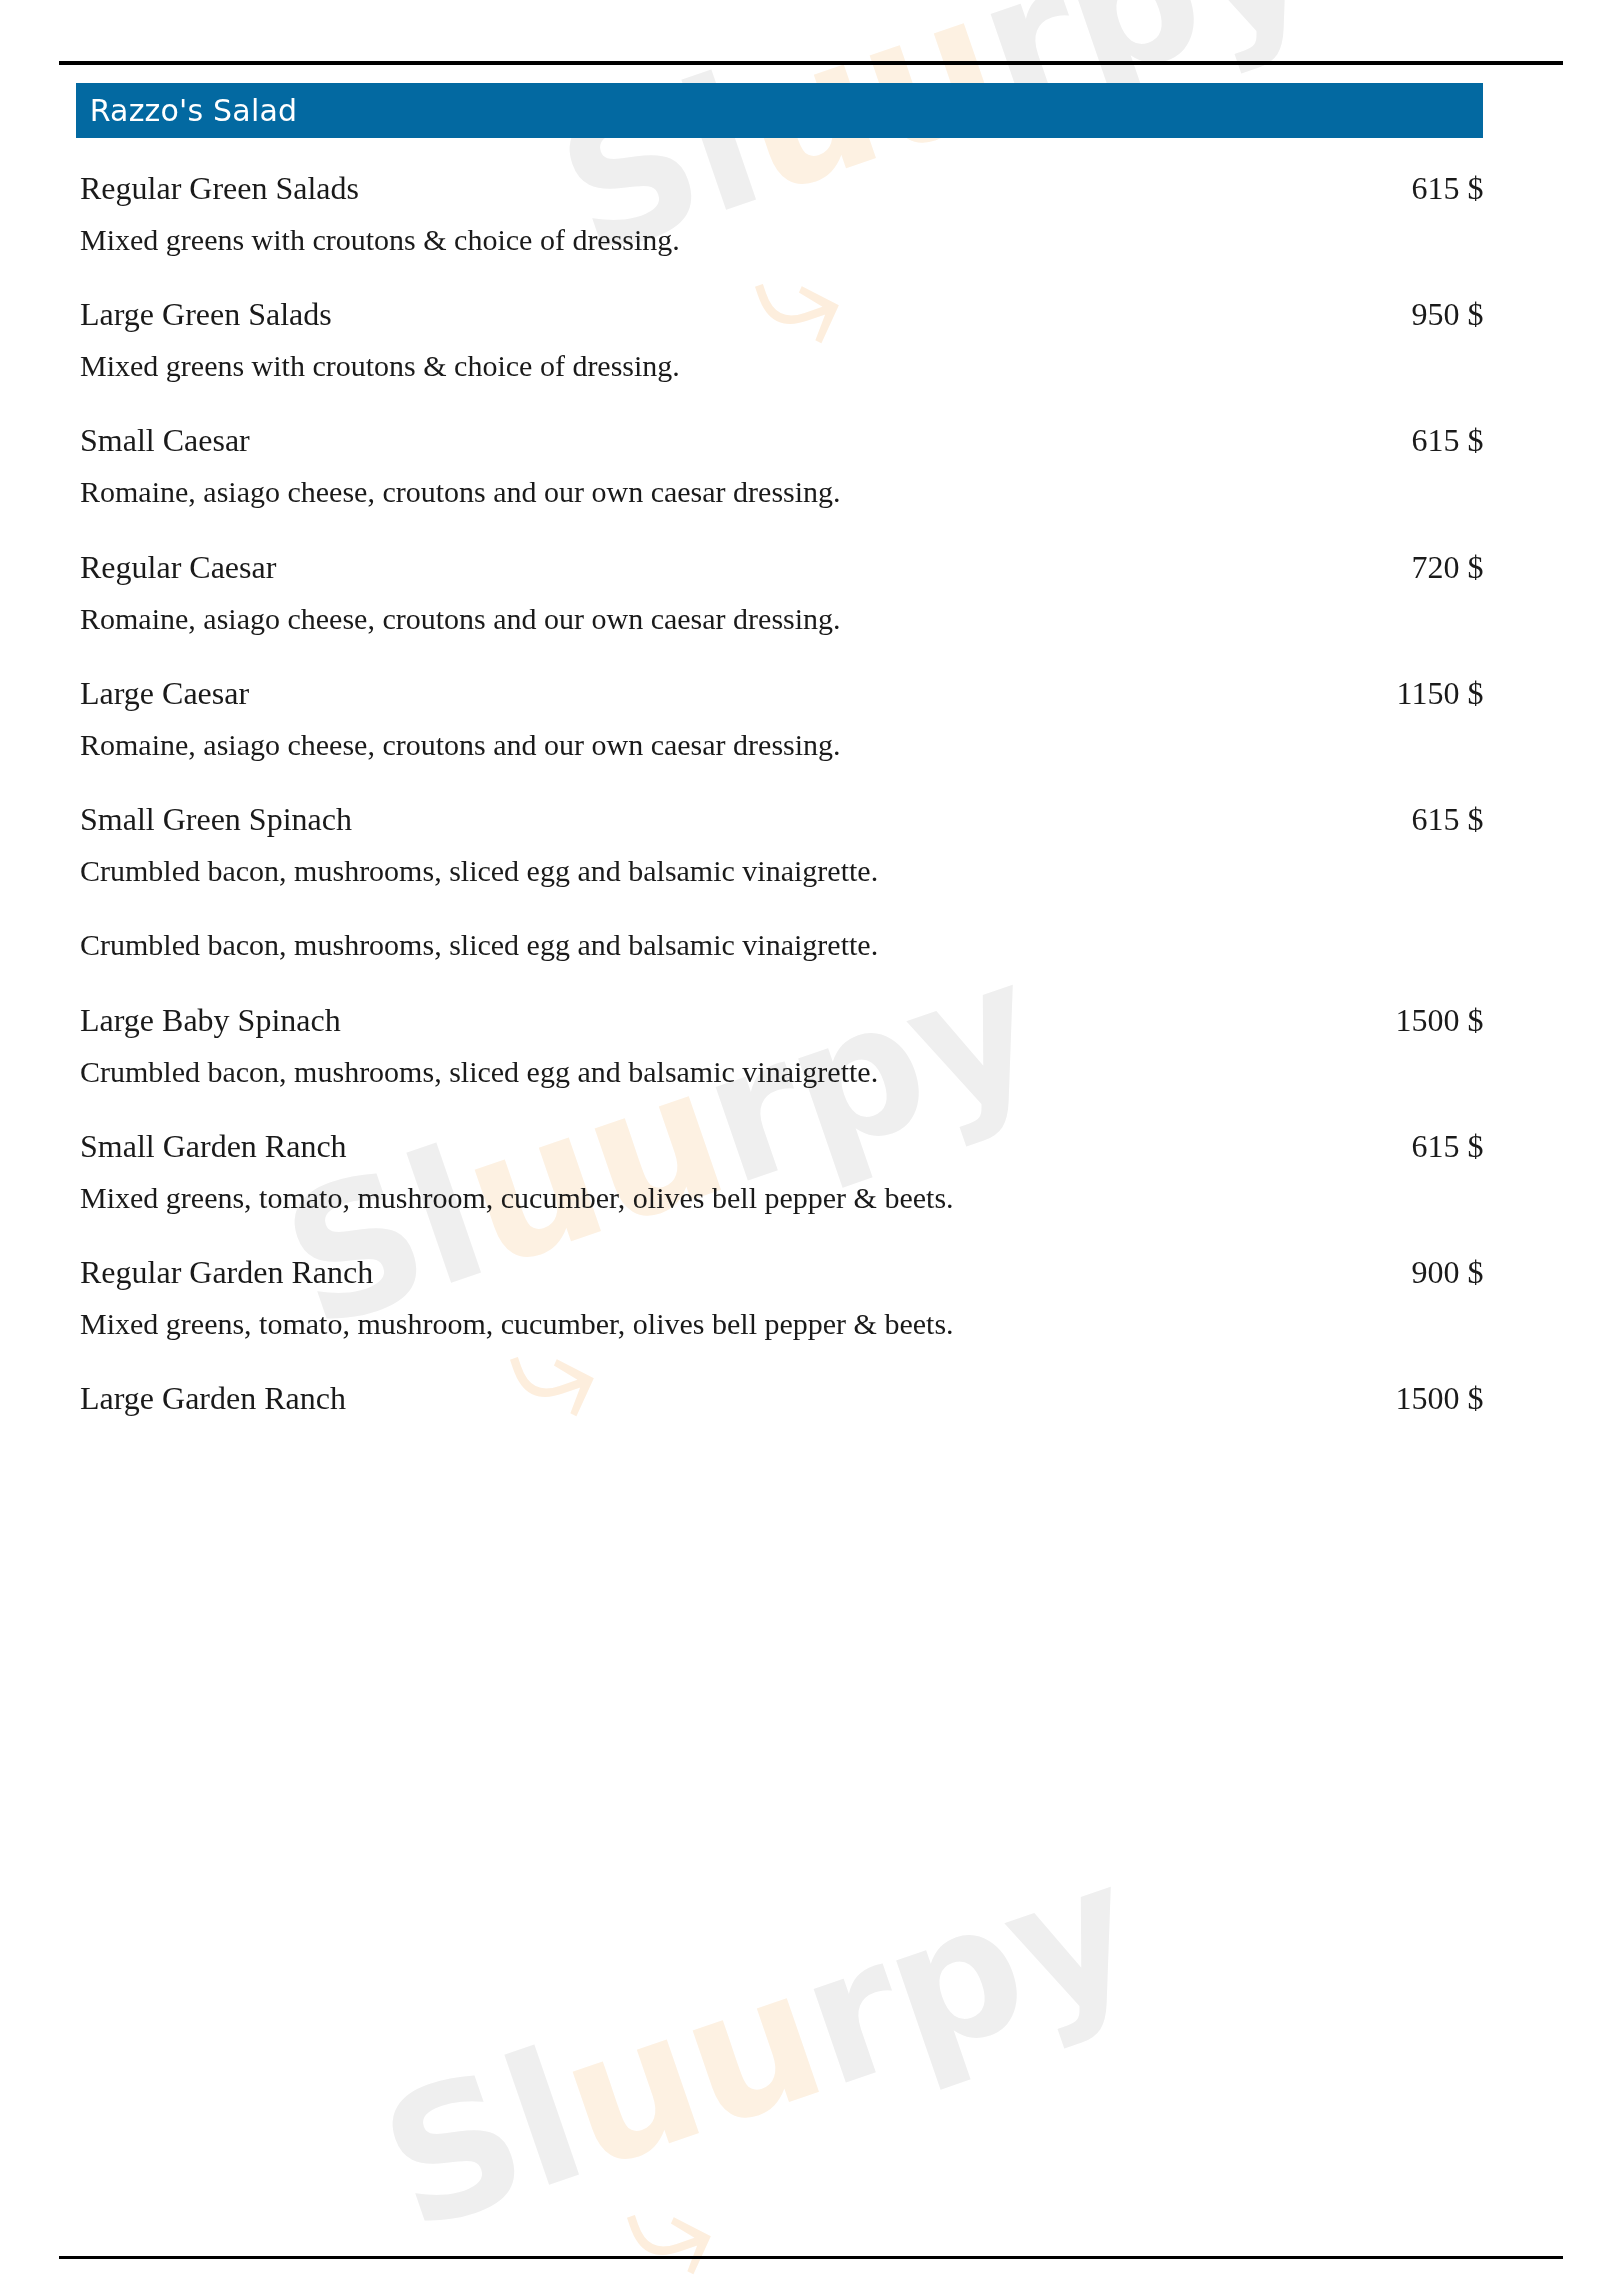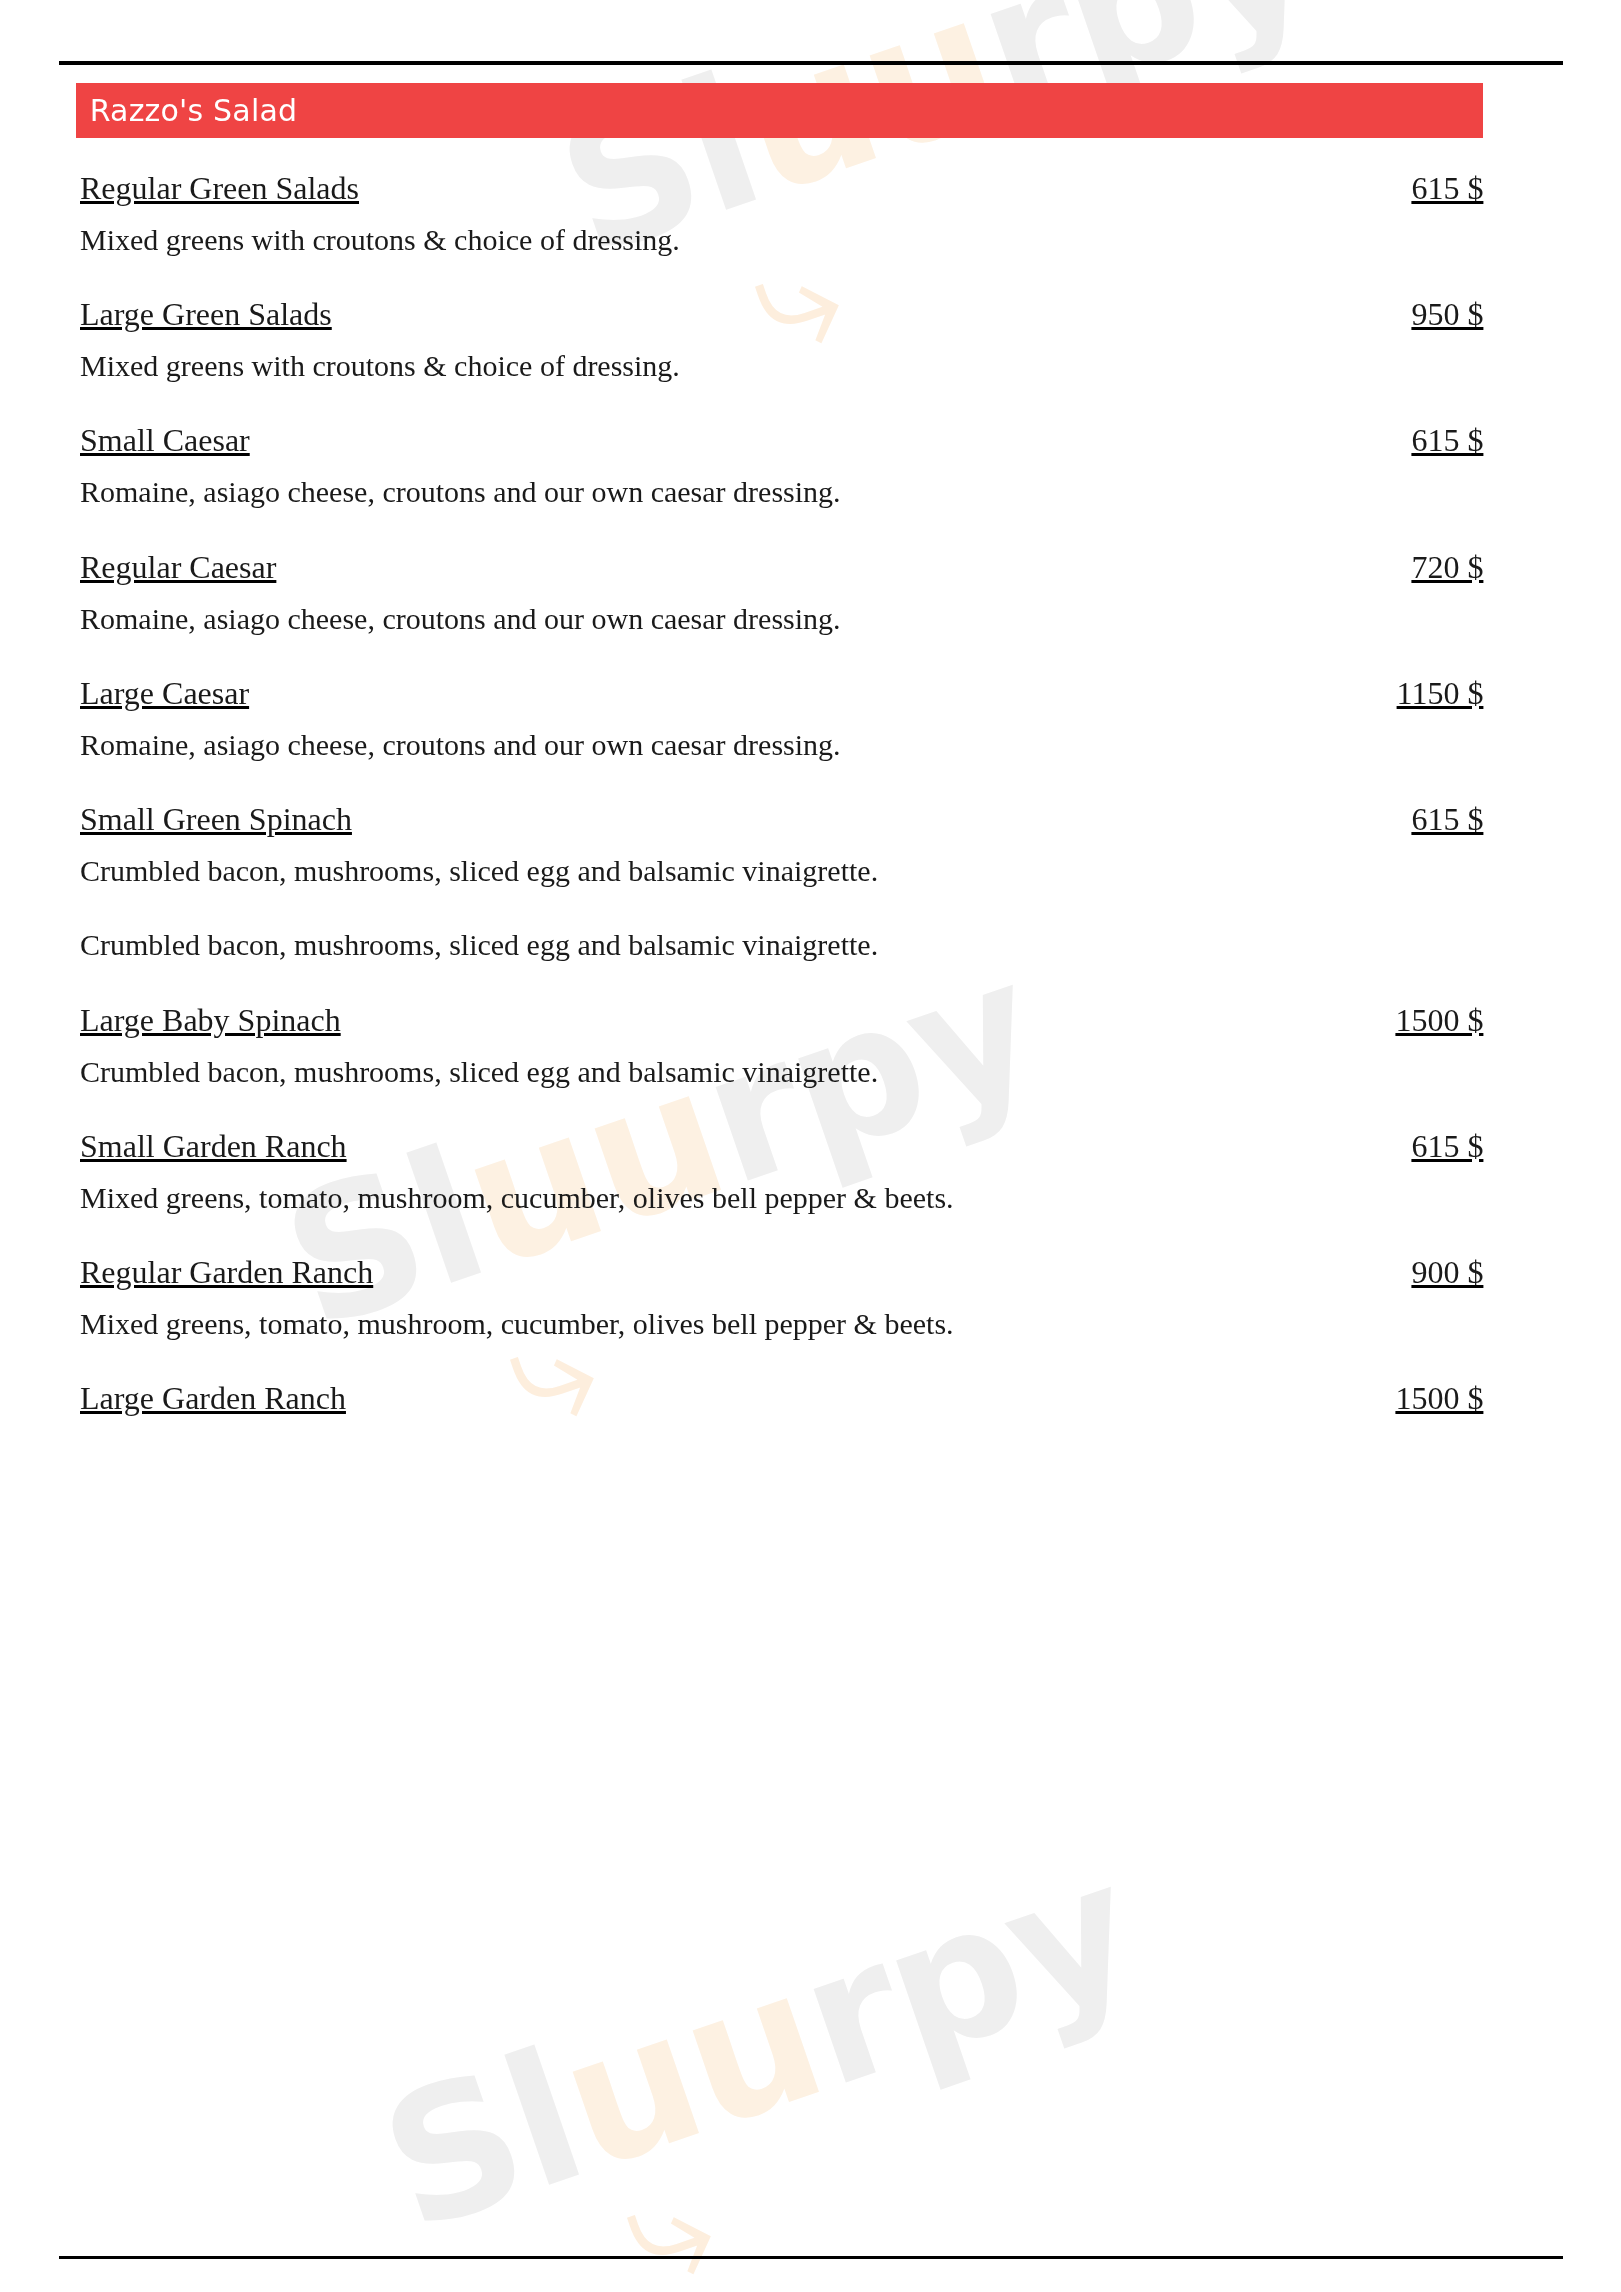--- a/index.html
+++ b/index.html
@@ -74,21 +74,21 @@
     background: #000000;
   }
 
   
   .section-header {
     position: absolute;
     left: 76px;
     top: 83px;
     width: 1407px;
     height: 55px;
-    background: #ef4444;
+    background: #0369a1;
     display: flex;
     align-items: center;
   }
   .section-header .title {
     font-family: "DejaVu Sans", sans-serif;
     font-size: 30px;
     color: #ffffff;
     padding-left: 13.7px;
     line-height: 1;
     letter-spacing: 0.2px;
@@ -102,21 +102,20 @@
     width: 1421px;
   }
   .menu-item {
     position: relative;
     margin-bottom: 37px;
   }
   .item-row {
     display: flex;
     align-items: flex-start;
     justify-content: space-between;
-    text-decoration: underline;
   }
   .item-name {
     font-size: 32px;
     color: #1a1a1a;
     line-height: 1.22;
     max-width: 1059px;
   }
   .item-price {
     font-size: 32px;
     color: #1a1a1a;

